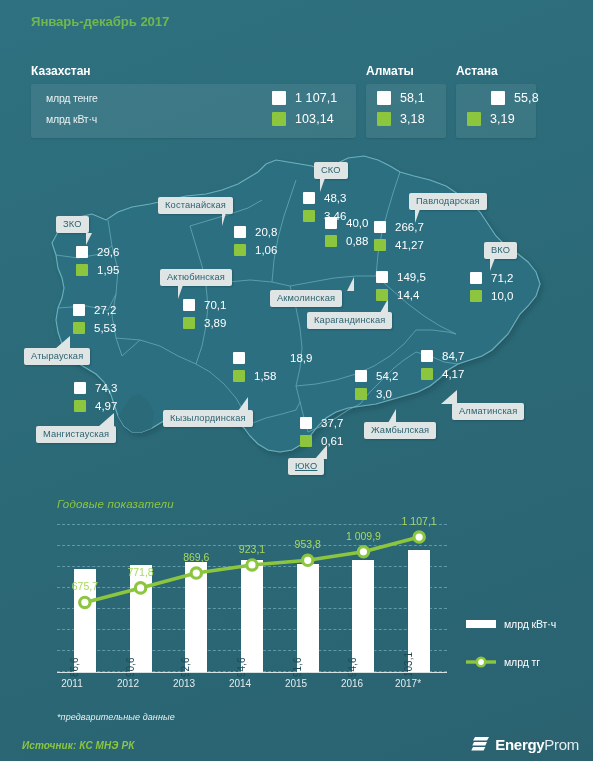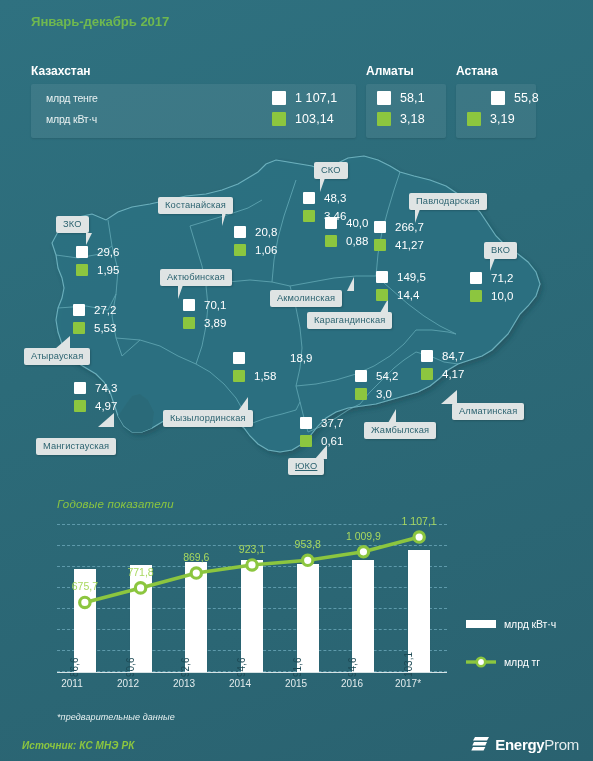--- a/index.html
+++ b/index.html
@@ -242,21 +242,21 @@
   <div class="tail" style="left:48px; top:186px; border-left:7px solid transparent; border-top:13px solid transparent; border-right:15px solid #dfe4e4;"></div>
   <div class="mval" style="left:73px; top:152px;">
     <span class="sw sw-white"></span>
     <span class="num">27,2</span>
   </div>
   <div class="mval" style="left:73px; top:170px;">
     <span class="sw sw-green"></span>
     <span class="num">5,53</span>
   </div>
 
-  <div class="callout" style="left:36px; top:276px;margin-top:12px;">
+  <div class="callout" style="left:36px; top:276px;">
     <span>Мангистауская</span>
   </div>
   <div class="tail" style="left:94px; top:263px; border-left:4px solid transparent; border-top:14px solid transparent; border-right:16px solid #dfe4e4;"></div>
   <div class="mval" style="left:74px; top:230px;">
     <span class="sw sw-white"></span>
     <span class="num">74,3</span>
   </div>
   <div class="mval" style="left:74px; top:248px;">
     <span class="sw sw-green"></span>
     <span class="num">4,97</span>

